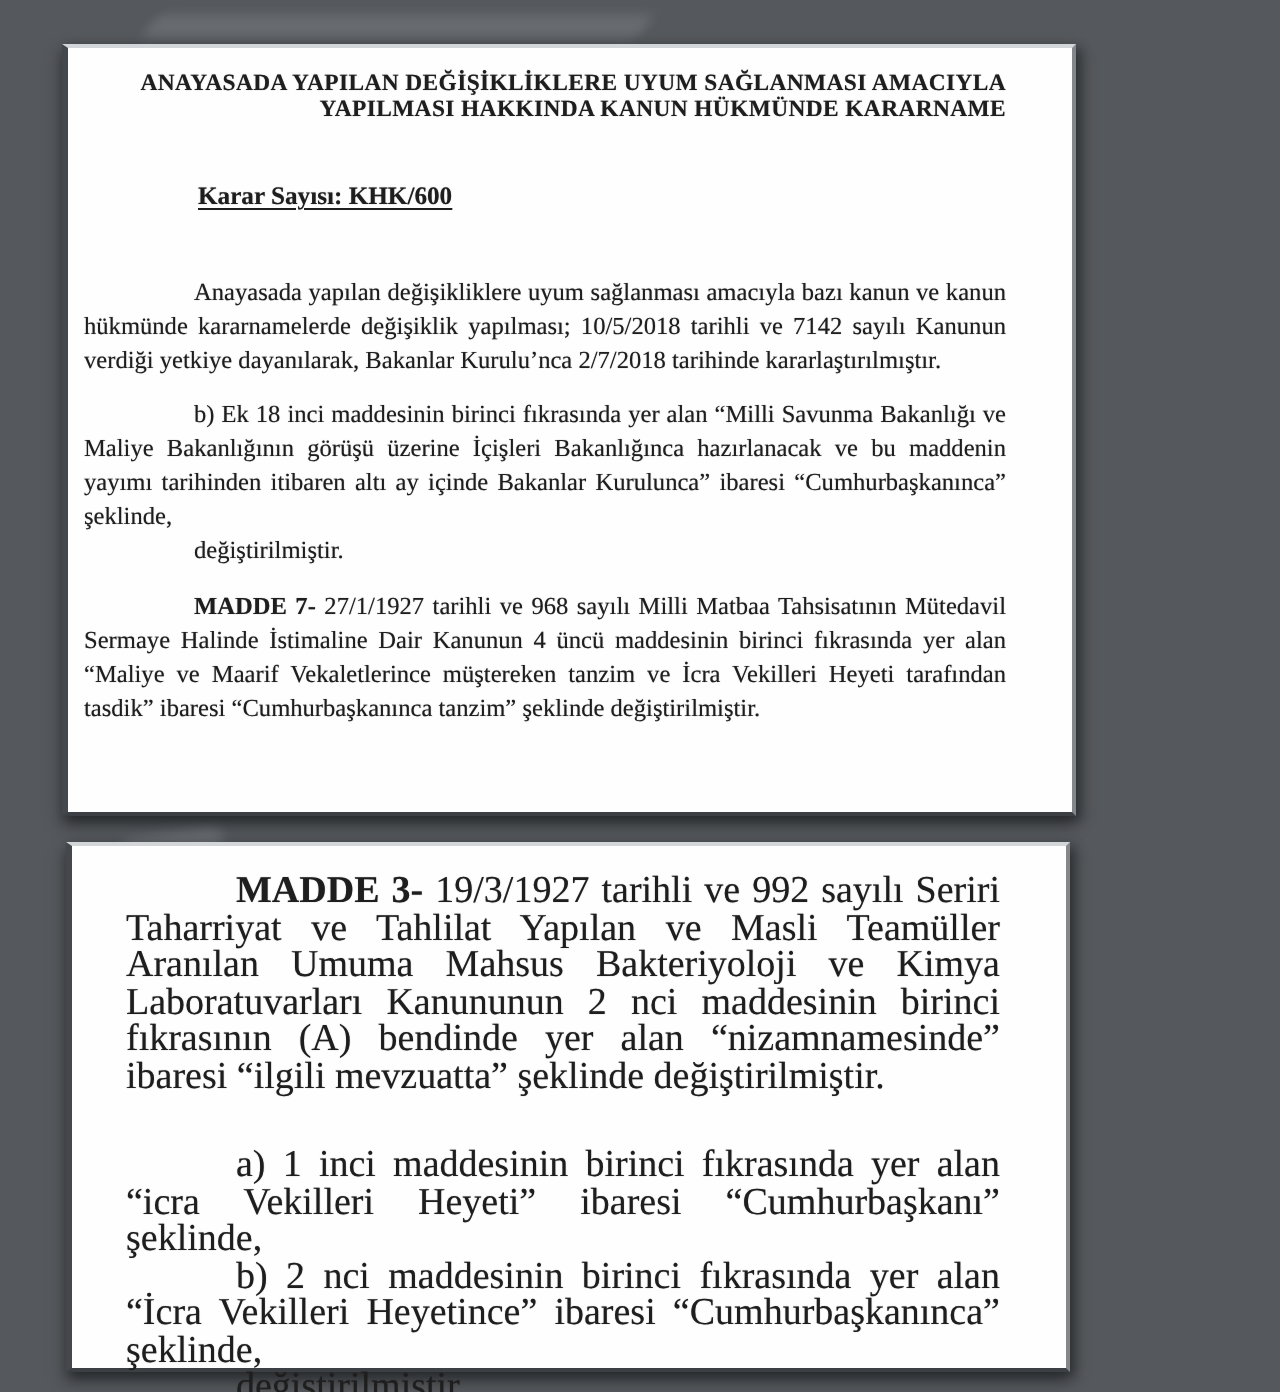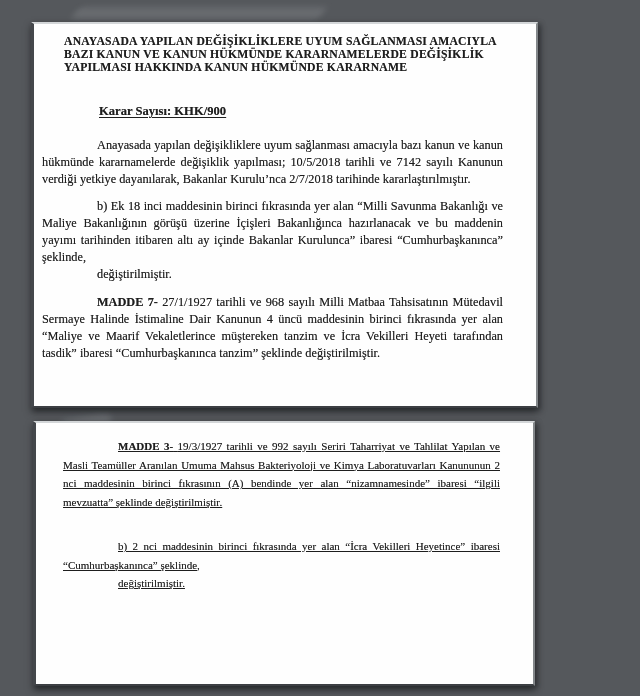--- a/index.html
+++ b/index.html
@@ -40,56 +40,55 @@
     left: 33px; top: 421px;
     width: 502px; height: 265px;
     padding: 14px 33px 0 27px;
   }
   .doc-title {
     margin-left: 22px;
     font-weight: bold;
     font-size: 11.7px;
     line-height: 13px;
     letter-spacing: 0.2px;
-    text-align: left;
+    text-align: right;
   }
   .karar {
     margin: 30px 0 0 57px;
     font-weight: bold;
     font-size: 12.6px;
     text-decoration: underline;
     text-underline-offset: 2px;
   }
   .para {
     margin: 0;
     text-align: justify;
   }
   .page1 .para { font-size: 12.3px; line-height: 17px; }
-  .page2 .para { font-size: 11px; line-height: 18.5px; text-decoration: underline; }
+  .page2 .para { font-size: 19px; line-height: 18.5px; }
   .indent { text-indent: 55px; }
-  .intro-p { margin-top: 18px; }
+  .intro-p { margin-top: 32px; }
   .article { margin-top: 10px; }
   .article-m2 { margin-top: 11px; }
   .article-m4 { margin-top: 26px; }
   .b { font-weight: bold; }
 </style>
 </head>
 <body>
 
 <div class="smudge smudge1"></div>
 <div class="smudge smudge2"></div>
 
 <div class="page page1">
   <div class="doc-title">
     <div>ANAYASADA YAPILAN DEĞİŞİKLİKLERE UYUM SAĞLANMASI AMACIYLA</div>
-    <div>BAZI KANUN VE KANUN HÜKMÜNDE KARARNAMELERDE DEĞİŞİKLİK</div>
     <div>YAPILMASI HAKKINDA KANUN HÜKMÜNDE KARARNAME</div>
   </div>
 
-  <div class="karar">Karar Sayısı: KHK/900</div>
+  <div class="karar">Karar Sayısı: KHK/600</div>
 
   <p class="para indent intro-p">Anayasada yapılan değişikliklere uyum sağlanması amacıyla bazı kanun ve kanun hükmünde kararnamelerde değişiklik yapılması; 10/5/2018 tarihli ve 7142 sayılı Kanunun verdiği yetkiye dayanılarak, Bakanlar Kurulu’nca 2/7/2018 tarihinde kararlaştırılmıştır.</p>
 
   <div class="article">
     <p class="para indent">b) Ek 18 inci maddesinin birinci fıkrasında yer alan “Milli Savunma Bakanlığı ve Maliye Bakanlığının görüşü üzerine İçişleri Bakanlığınca hazırlanacak ve bu maddenin yayımı tarihinden itibaren altı ay içinde Bakanlar Kurulunca” ibaresi “Cumhurbaşkanınca” şeklinde,</p>
     <p class="para indent">değiştirilmiştir.</p>
   </div>
 
   <div class="article article-m2">
     <p class="para indent">
@@ -101,16 +100,17 @@
 
 <div class="page page2">
   <div class="article" style="margin-top:0;">
     <p class="para indent">
       <span class="b">MADDE 3-</span>
       <span>19/3/1927 tarihli ve 992 sayılı Seriri Taharriyat ve Tahlilat Yapılan ve Masli Teamüller Aranılan Umuma Mahsus Bakteriyoloji ve Kimya Laboratuvarları Kanununun 2 nci maddesinin birinci fıkrasının (A) bendinde yer alan “nizamnamesinde” ibaresi “ilgili mevzuatta” şeklinde değiştirilmiştir.</span>
     </p>
   </div>
 
   <div class="article article-m4">
+    <p class="para indent">a) 1 inci maddesinin birinci fıkrasında yer alan “icra Vekilleri Heyeti” ibaresi “Cumhurbaşkanı” şeklinde,</p>
     <p class="para indent">b) 2 nci maddesinin birinci fıkrasında yer alan “İcra Vekilleri Heyetince” ibaresi “Cumhurbaşkanınca” şeklinde,</p>
     <p class="para indent">değiştirilmiştir.</p>
   </div>
 </div>
 
 </body></html>

